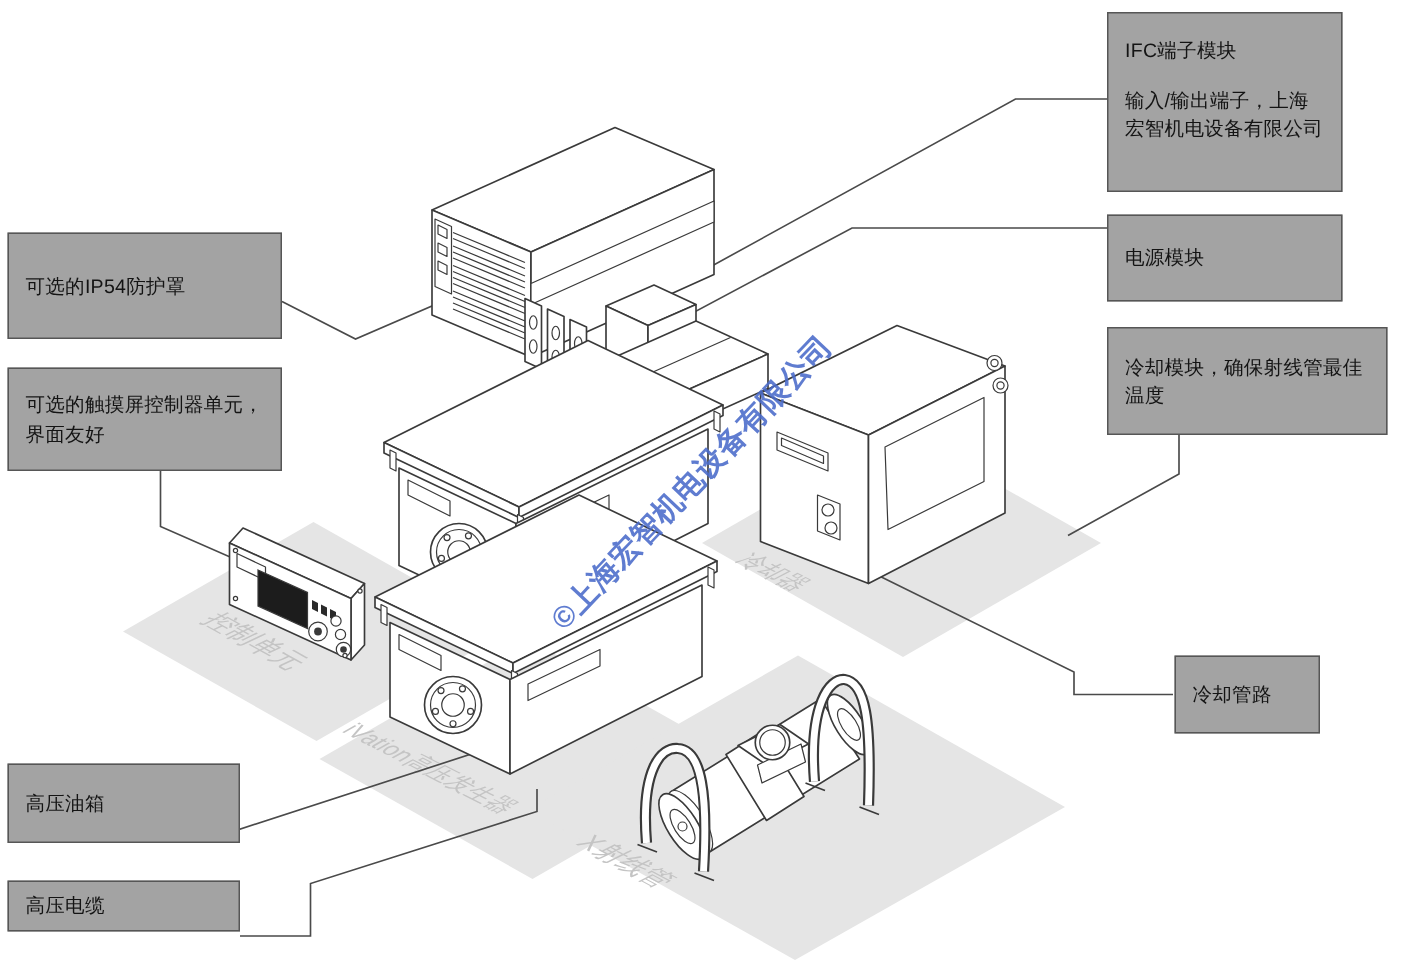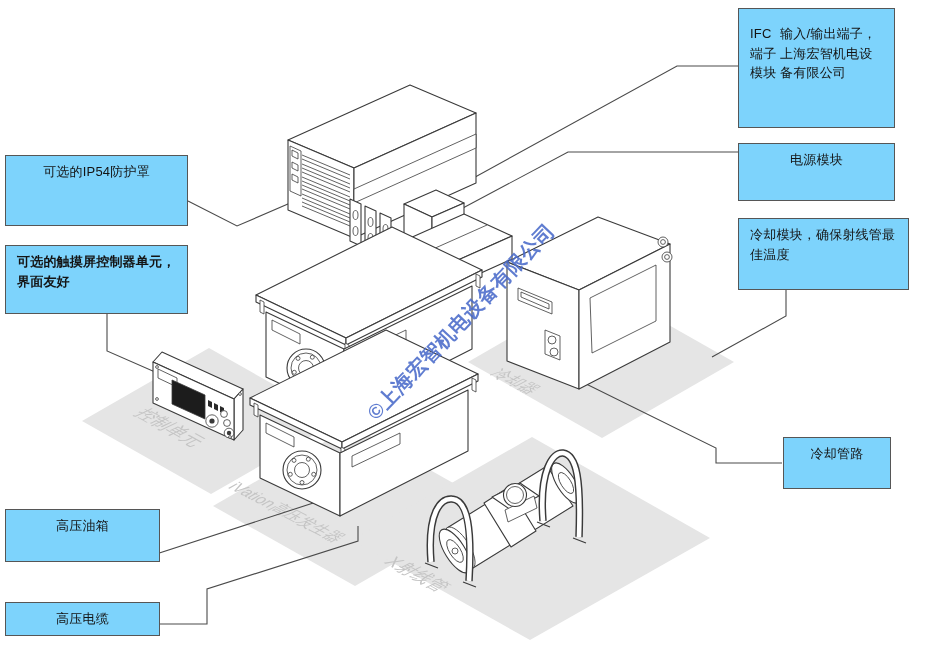--- a/index.html
+++ b/index.html
@@ -2,23 +2,23 @@
 <html><head>
 <meta charset="utf-8">
 <style>
   html,body{margin:0;padding:0;background:#fff;}
   .stage{
     position:relative;width:945px;height:645px;background:#ffffff;overflow:hidden;
     font-family:"Liberation Sans","DejaVu Sans",sans-serif;
   }
   .stage svg{position:absolute;left:0;top:0;}
   .callout{
-    position:absolute;box-sizing:border-box;background:#7dd3fc;
+    position:absolute;box-sizing:border-box;background:#a3a3a3;
     border:1.2px solid #565656;color:#141414;font-size:13px;line-height:1.5;
-    display:flex;flex-direction:row;justify-content:center;
+    display:flex;flex-direction:column;justify-content:center;
     padding:6px 11px;z-index:5;letter-spacing:0.2px;
   }
   .callout.top-align{justify-content:flex-start;padding-top:15px;}
   .callout .gap{height:13px;flex:0 0 auto;}
   .machine{stroke:#3a3a3a;stroke-width:1.1;stroke-linejoin:round;fill:#ffffff;}
   .thin{stroke-width:0.8;}
   .leader{fill:none;stroke:#4a4a4a;stroke-width:1.1;}
   .glabel{fill:#c4c4c4;font-family:"Liberation Sans","DejaVu Sans",sans-serif;font-style:italic;}
   .wm{font-family:"Liberation Sans","DejaVu Sans",sans-serif;font-weight:bold;opacity:0.88;}
 </style>
@@ -243,37 +243,37 @@
   <div class="callout top-align" style="left:738px;top:8px;width:157px;height:120px;">
     <div>IFC端子模块</div>
     <div class="gap"></div>
     <div>输入/输出端子，上海宏智机电设备有限公司</div>
   </div>
 
   <div class="callout" style="left:738px;top:143px;width:157px;height:58px;">
     <div>电源模块</div>
   </div>
 
-  <div class="callout" style="left:738px;top:218px;width:171px;height:72px;justify-content:center;">
+  <div class="callout" style="left:738px;top:218px;width:187px;height:72px;justify-content:center;">
     <div>冷却模块，确保射线管最佳温度</div>
   </div>
 
-  <div class="callout" style="left:783px;top:437px;width:108px;height:52px;">
+  <div class="callout" style="left:783px;top:437px;width:97px;height:52px;">
     <div>冷却管路</div>
   </div>
 
   <div class="callout" style="left:5px;top:155px;width:183px;height:71px;">
     <div>可选的IP54防护罩</div>
   </div>
 
-  <div class="callout" style="left:5px;top:245px;width:183px;height:69px;font-weight:bold;">
+  <div class="callout" style="left:5px;top:245px;width:183px;height:69px;">
     <div>可选的触摸屏控制器单元，界面友好</div>
   </div>
 
   <div class="callout" style="left:5px;top:509px;width:155px;height:53px;">
     <div>高压油箱</div>
   </div>
 
-  <div class="callout" style="left:5px;top:587px;width:155px;height:34px;margin-top:15px;">
+  <div class="callout" style="left:5px;top:587px;width:155px;height:34px;">
     <div>高压电缆</div>
   </div>
 
 </div>
 
 </body></html>

